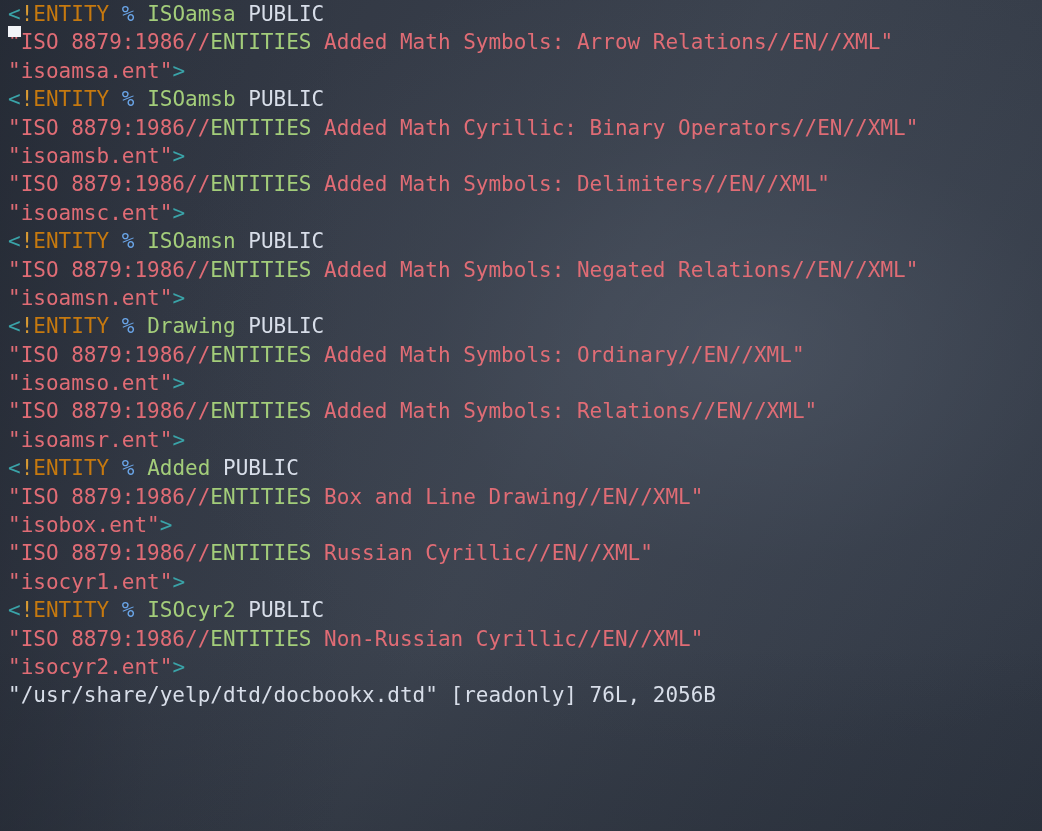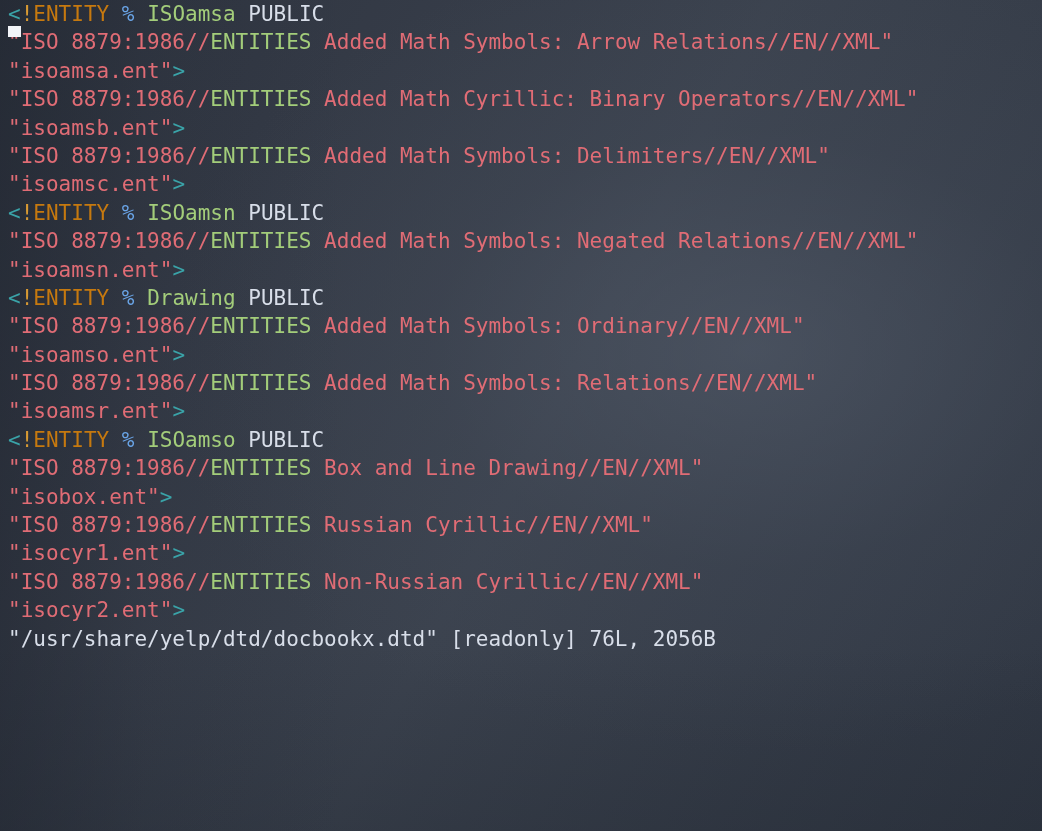--- a/index.html
+++ b/index.html
@@ -79,37 +79,39 @@
 <body>
 
 <div id="terminal">
   <div id="vignette"></div>
 
   <div id="screen">
     <div id="entity-lines">
         <div class="line"><span class="tok-punct">&lt;</span><span class="tok-bang">!</span><span class="tok-kw">ENTITY</span><span class="tok-plain"> </span><span class="tok-pct">%</span><span class="tok-plain"> </span><span class="tok-name">ISOamsa</span><span class="tok-plain"> </span><span class="tok-plain">PUBLIC</span></div>
         <div class="line"><span class="tok-str">"ISO 8879:1986//</span><span class="tok-strhi">ENTITIES</span><span class="tok-str"> Added Math Symbols: Arrow Relations//EN//XML"</span></div>
         <div class="line"><span class="tok-str">"isoamsa.ent"</span><span class="tok-punct">&gt;</span></div>
+        <div class="line"><span class="tok-punct">&lt;</span><span class="tok-bang">!</span><span class="tok-kw">ENTITY</span><span class="tok-plain"> </span><span class="tok-pct">%</span><span class="tok-plain"> </span><span class="tok-name">ISOamsb</span><span class="tok-plain"> </span><span class="tok-plain">PUBLIC</span></div>
         <div class="line"><span class="tok-str">"ISO 8879:1986//</span><span class="tok-strhi">ENTITIES</span><span class="tok-str"> Added Math Cyrillic: Binary Operators//EN//XML"</span></div>
         <div class="line"><span class="tok-str">"isoamsb.ent"</span><span class="tok-punct">&gt;</span></div>
         <div class="line"><span class="tok-str">"ISO 8879:1986//</span><span class="tok-strhi">ENTITIES</span><span class="tok-str"> Added Math Symbols: Delimiters//EN//XML"</span></div>
         <div class="line"><span class="tok-str">"isoamsc.ent"</span><span class="tok-punct">&gt;</span></div>
         <div class="line"><span class="tok-punct">&lt;</span><span class="tok-bang">!</span><span class="tok-kw">ENTITY</span><span class="tok-plain"> </span><span class="tok-pct">%</span><span class="tok-plain"> </span><span class="tok-name">ISOamsn</span><span class="tok-plain"> </span><span class="tok-plain">PUBLIC</span></div>
         <div class="line"><span class="tok-str">"ISO 8879:1986//</span><span class="tok-strhi">ENTITIES</span><span class="tok-str"> Added Math Symbols: Negated Relations//EN//XML"</span></div>
         <div class="line"><span class="tok-str">"isoamsn.ent"</span><span class="tok-punct">&gt;</span></div>
         <div class="line"><span class="tok-punct">&lt;</span><span class="tok-bang">!</span><span class="tok-kw">ENTITY</span><span class="tok-plain"> </span><span class="tok-pct">%</span><span class="tok-plain"> </span><span class="tok-name">Drawing</span><span class="tok-plain"> </span><span class="tok-plain">PUBLIC</span></div>
         <div class="line"><span class="tok-str">"ISO 8879:1986//</span><span class="tok-strhi">ENTITIES</span><span class="tok-str"> Added Math Symbols: Ordinary//EN//XML"</span></div>
         <div class="line"><span class="tok-str">"isoamso.ent"</span><span class="tok-punct">&gt;</span></div>
         <div class="line"><span class="tok-str">"ISO 8879:1986//</span><span class="tok-strhi">ENTITIES</span><span class="tok-str"> Added Math Symbols: Relations//EN//XML"</span></div>
         <div class="line"><span class="tok-str">"isoamsr.ent"</span><span class="tok-punct">&gt;</span></div>
-        <div class="line"><span class="tok-punct">&lt;</span><span class="tok-bang">!</span><span class="tok-kw">ENTITY</span><span class="tok-plain"> </span><span class="tok-pct">%</span><span class="tok-plain"> </span><span class="tok-name">ISOamso</span><span class="tok-plain"> </span><span class="tok-plain">PUBLIC</span></div>
+        <div class="line"><span class="tok-punct">&lt;</span><span class="tok-bang">!</span><span class="tok-kw">ENTITY</span><span class="tok-plain"> </span><span class="tok-pct">%</span><span class="tok-plain"> </span><span class="tok-name">Added</span><span class="tok-plain"> </span><span class="tok-plain">PUBLIC</span></div>
         <div class="line"><span class="tok-str">"ISO 8879:1986//</span><span class="tok-strhi">ENTITIES</span><span class="tok-str"> Box and Line Drawing//EN//XML"</span></div>
         <div class="line"><span class="tok-str">"isobox.ent"</span><span class="tok-punct">&gt;</span></div>
         <div class="line"><span class="tok-str">"ISO 8879:1986//</span><span class="tok-strhi">ENTITIES</span><span class="tok-str"> Russian Cyrillic//EN//XML"</span></div>
         <div class="line"><span class="tok-str">"isocyr1.ent"</span><span class="tok-punct">&gt;</span></div>
+        <div class="line"><span class="tok-punct">&lt;</span><span class="tok-bang">!</span><span class="tok-kw">ENTITY</span><span class="tok-plain"> </span><span class="tok-pct">%</span><span class="tok-plain"> </span><span class="tok-name">ISOcyr2</span><span class="tok-plain"> </span><span class="tok-plain">PUBLIC</span></div>
         <div class="line"><span class="tok-str">"ISO 8879:1986//</span><span class="tok-strhi">ENTITIES</span><span class="tok-str"> Non-Russian Cyrillic//EN//XML"</span></div>
         <div class="line"><span class="tok-str">"isocyr2.ent"</span><span class="tok-punct">&gt;</span></div>
       </div>
     <div class="line"><span class="tok-status">"/usr/share/yelp/dtd/docbookx.dtd" [readonly] 76L, 2056B</span></div>
   </div>
 
   <div id="cursor"></div>
 </div>
 
 </body></html>

